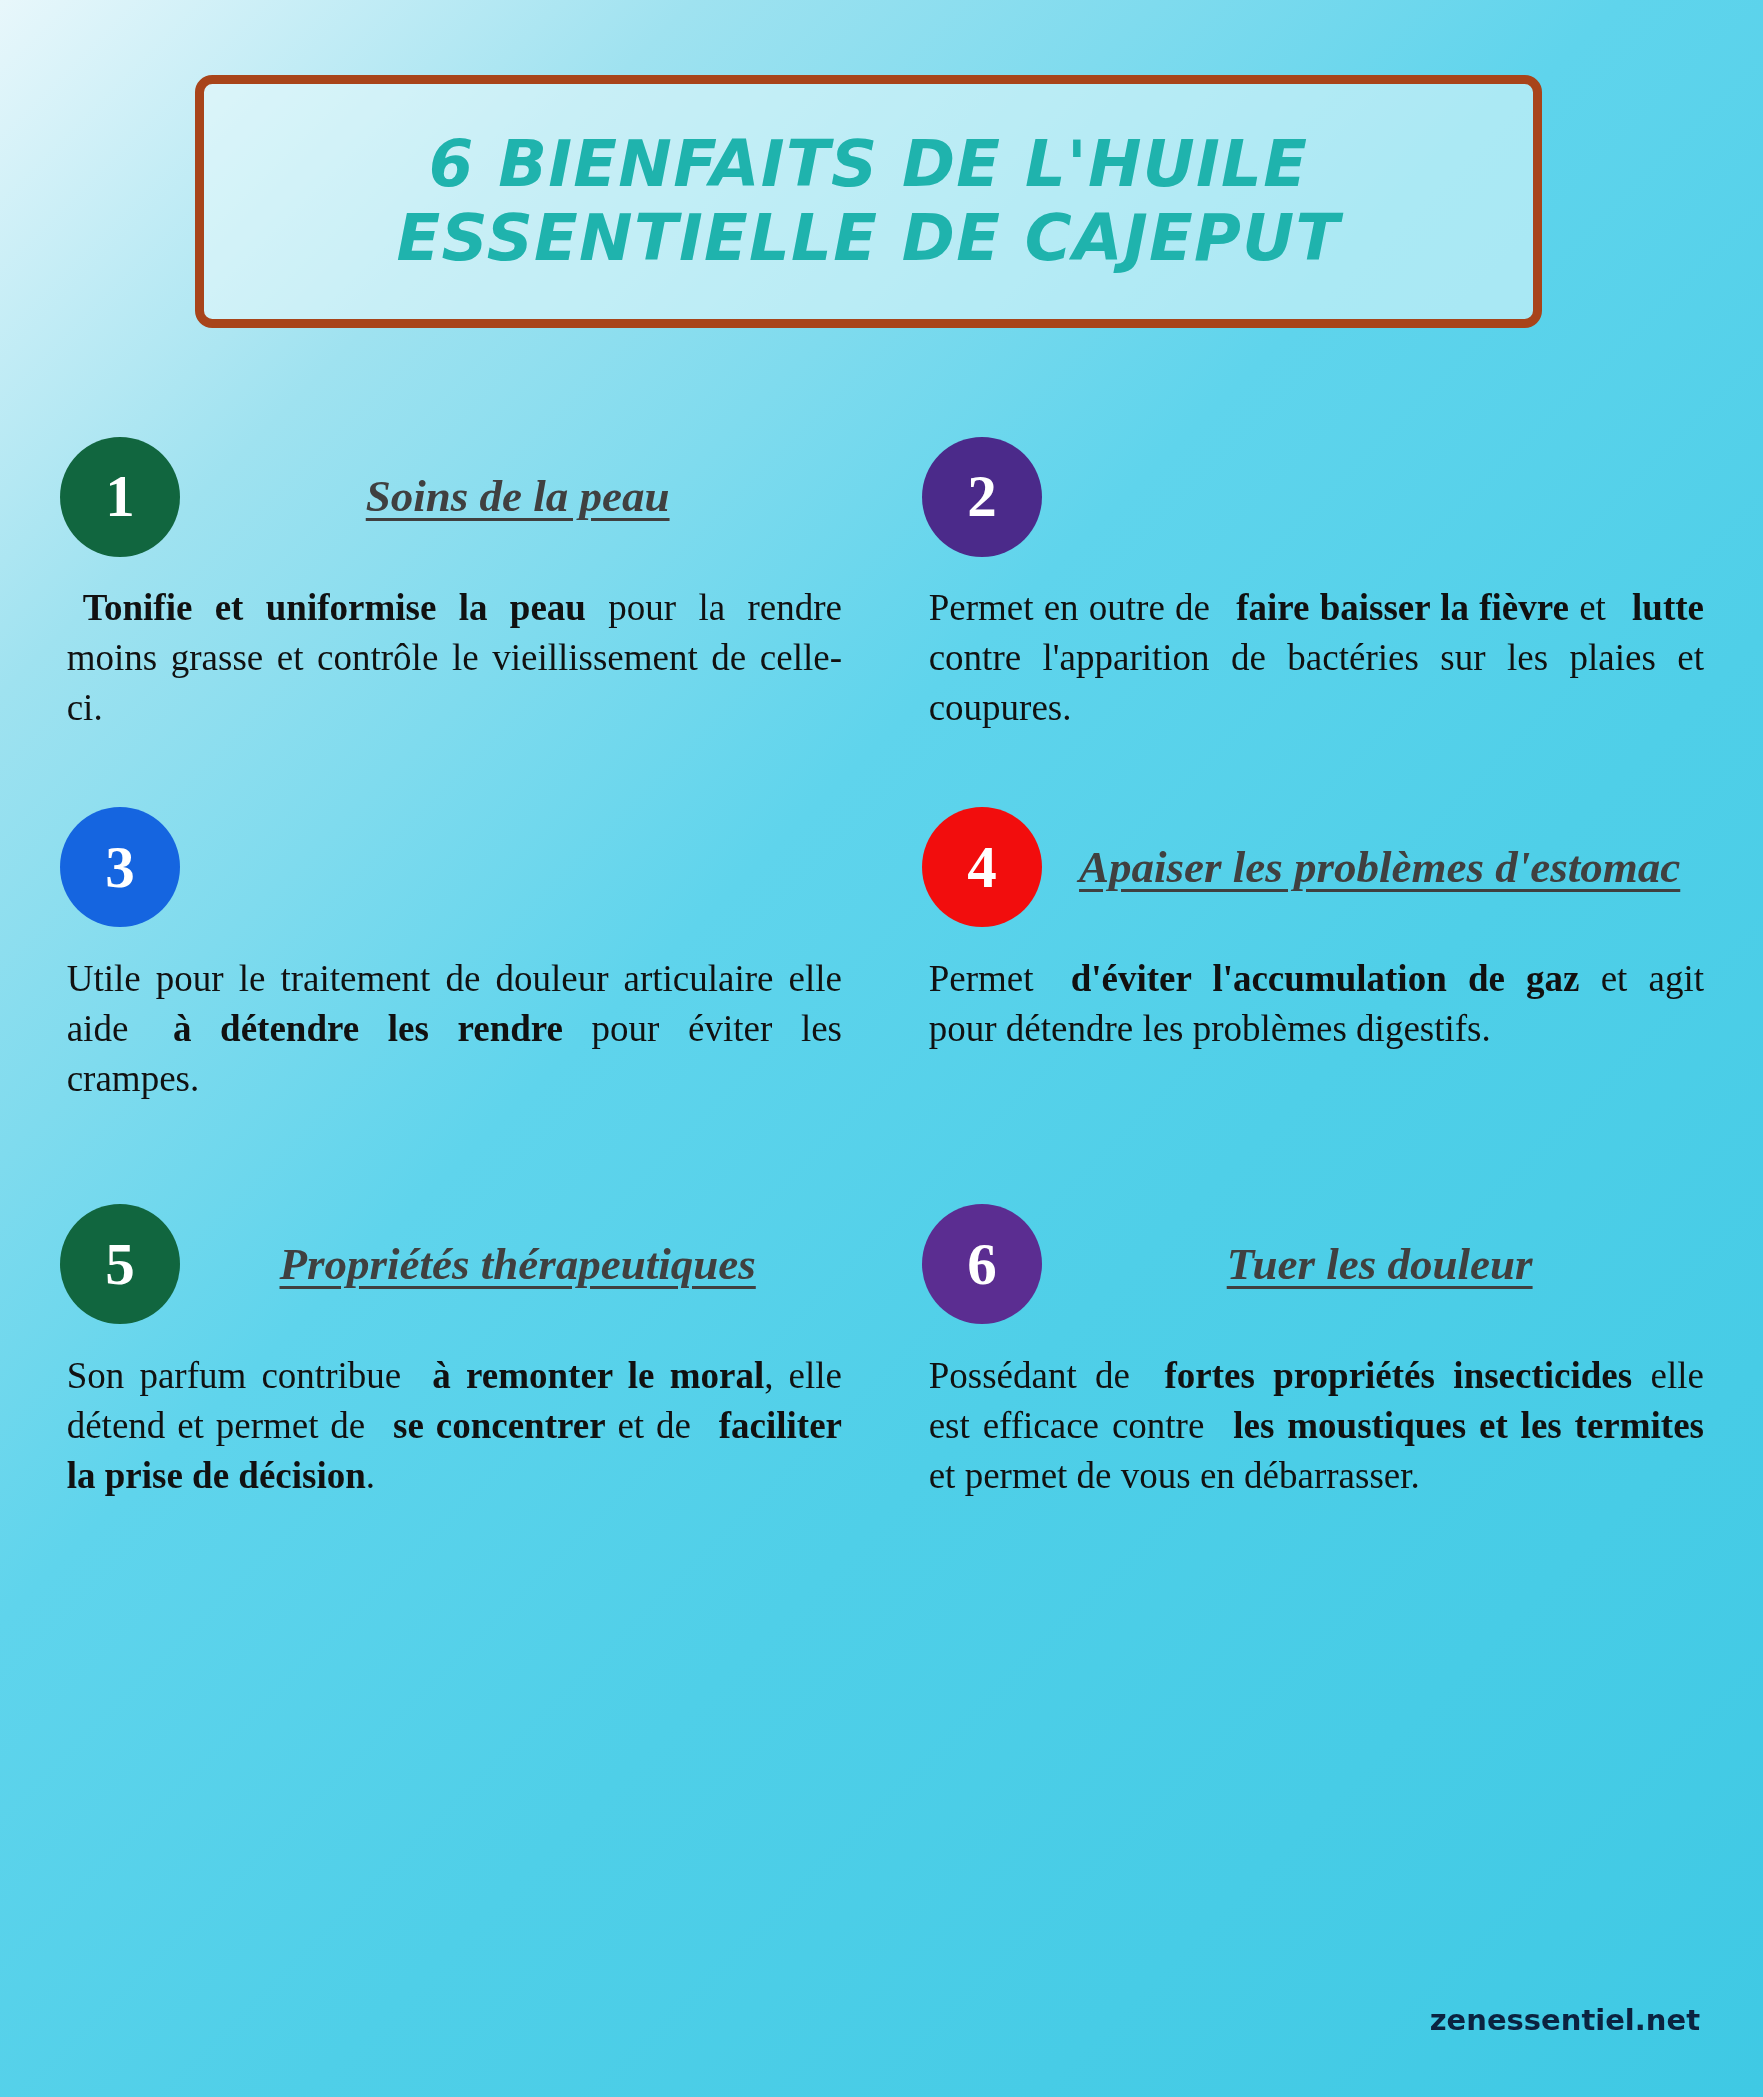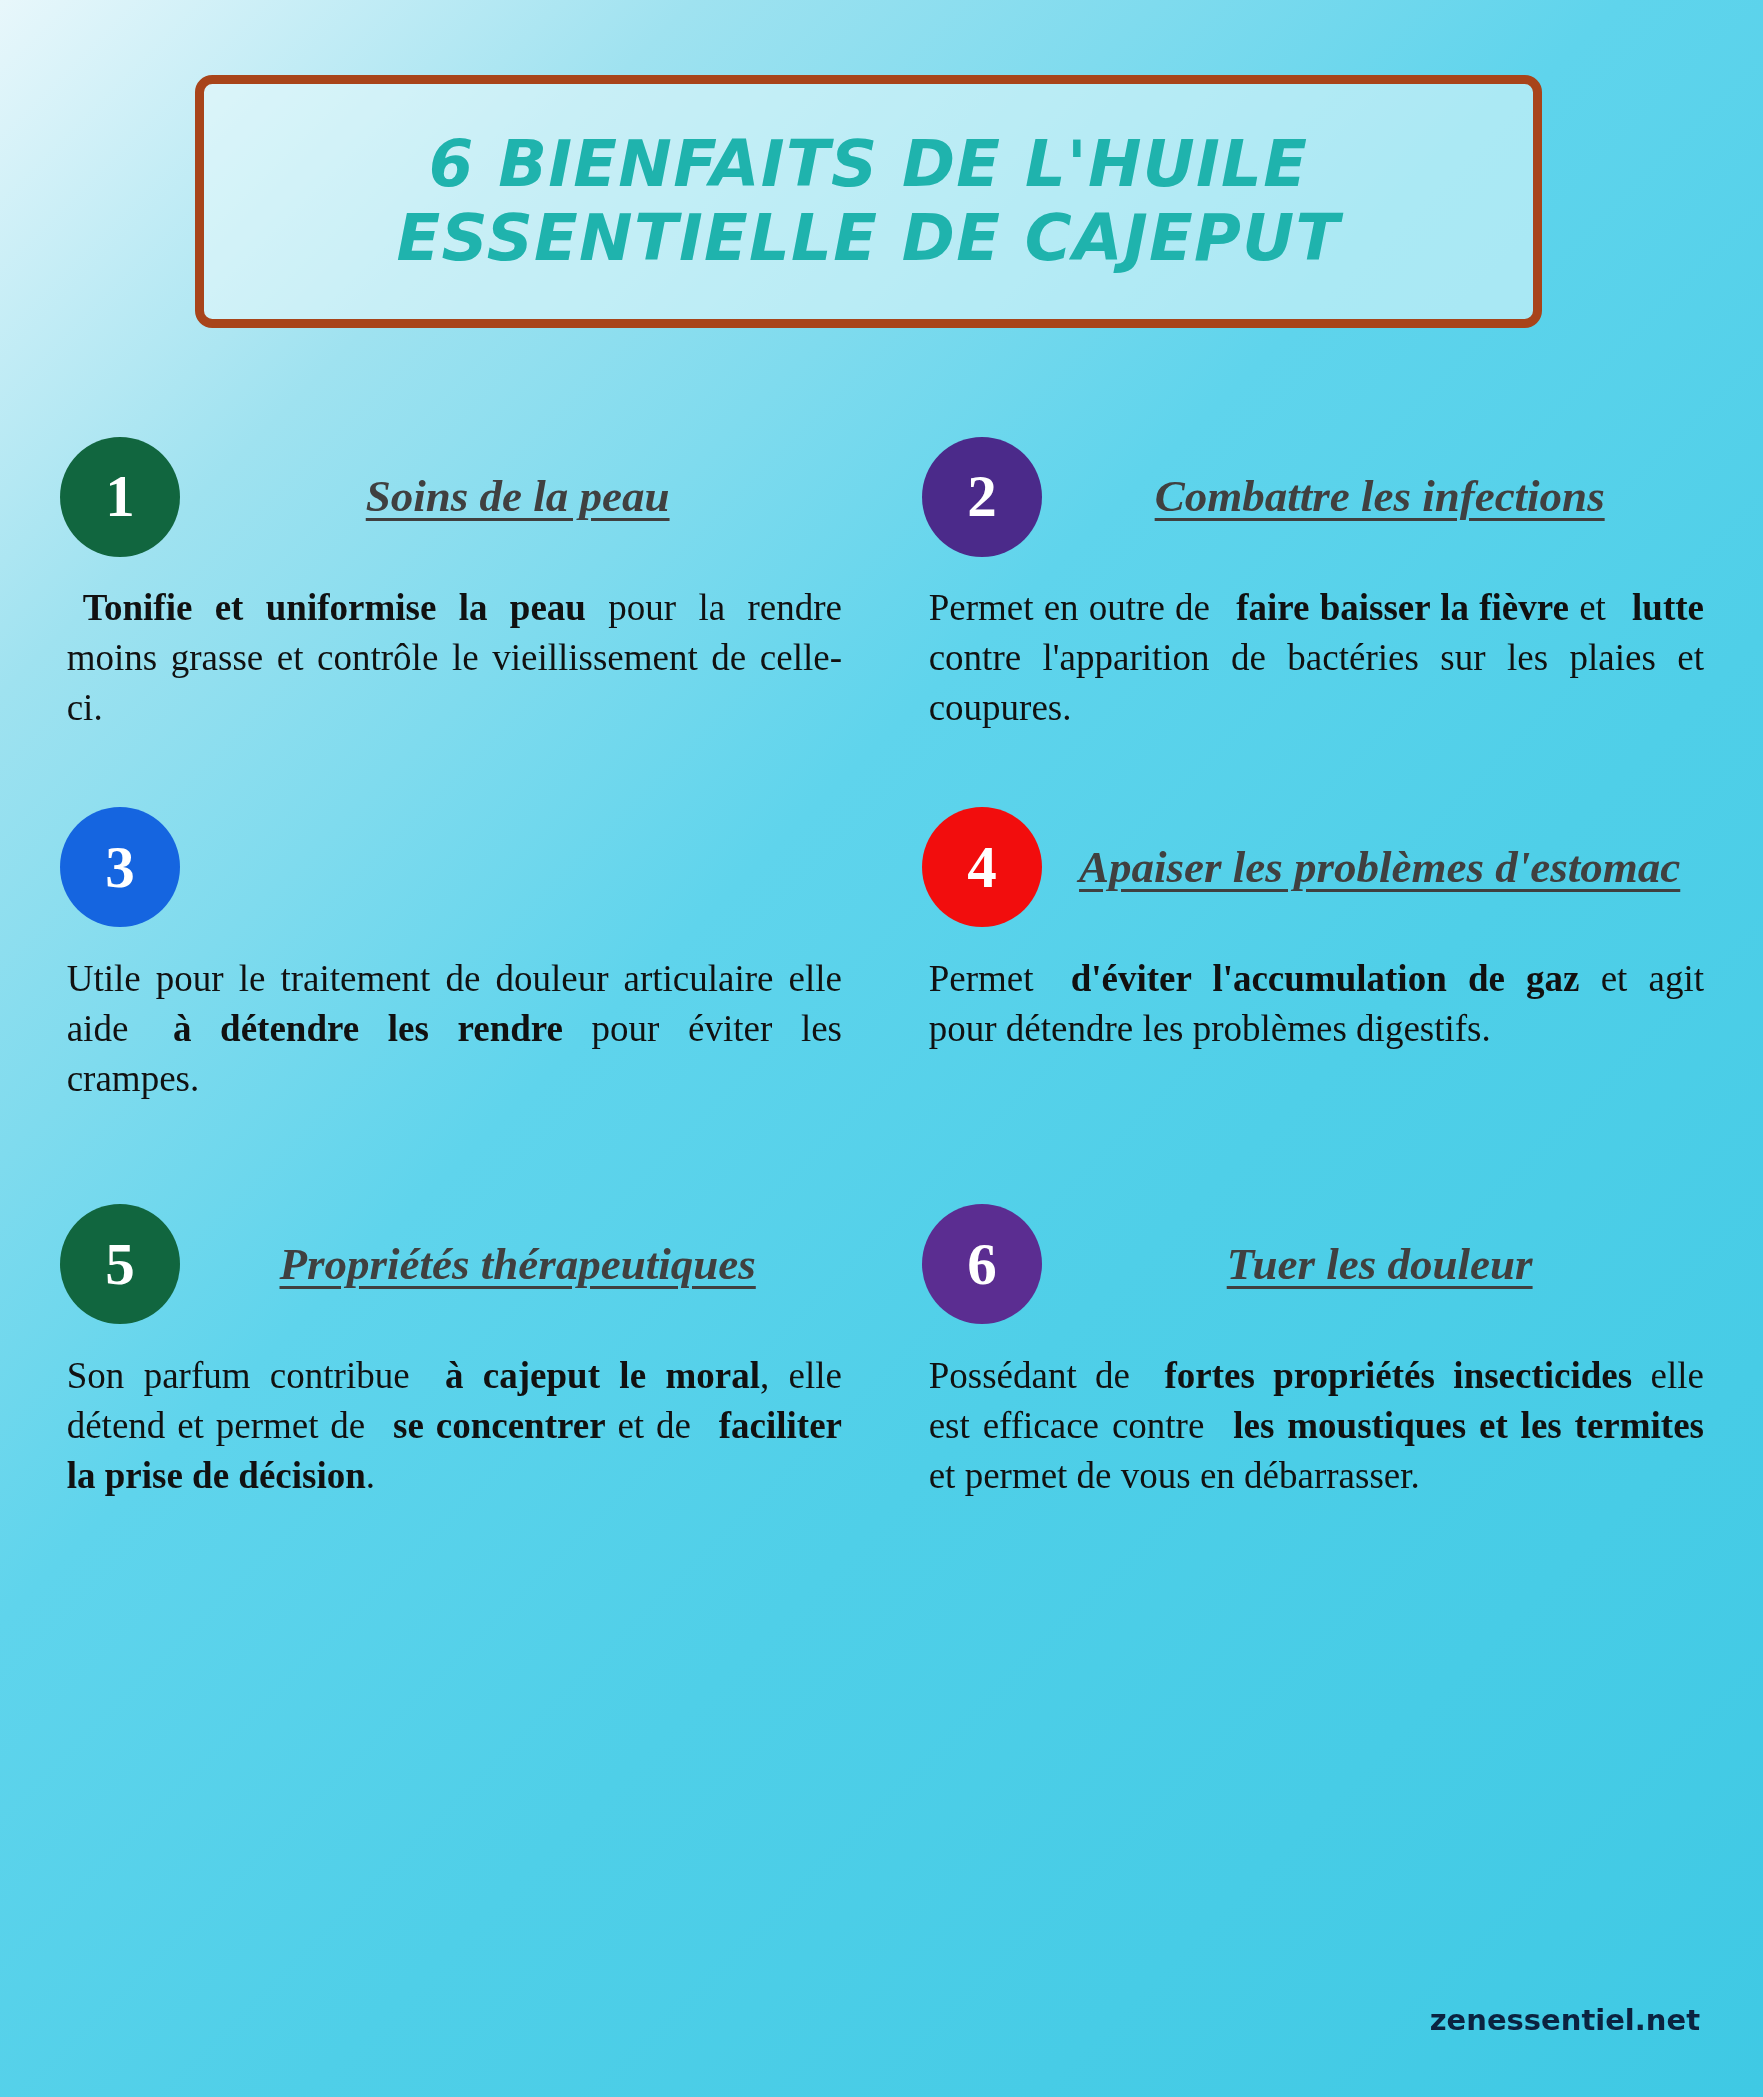--- a/index.html
+++ b/index.html
@@ -142,21 +142,20 @@
     <div class="cell left">
       <div class="head">
         <div class="badge" style="background: rgb(17, 102, 63);">1</div>
         <div class="head-title"><span>Soins de la peau</span></div>
       </div>
       <div class="body-text"><b>Tonifie et uniformise la peau</b> pour la rendre moins grasse et contrôle le vieillissement de celle-ci.</div>
     </div>
     <div class="cell right">
       <div class="head">
         <div class="badge" style="background: rgb(75, 42, 138);">2</div>
-        <div class="head-title"><span>Combattre les infections</span></div>
       </div>
       <div class="body-text">Permet en outre de <b>faire baisser la fièvre</b> et <b>lutte</b> contre l'apparition de bactéries sur les plaies et coupures.</div>
     </div>
   </div>
 
   <div class="spacer-1"></div>
 
   <div class="row r2">
     <div class="cell left">
       <div class="head">
@@ -174,21 +173,21 @@
   </div>
 
   <div class="spacer-2"></div>
 
   <div class="row r3">
     <div class="cell left">
       <div class="head">
         <div class="badge" style="background: rgb(17, 102, 63);">5</div>
         <div class="head-title"><span>Propriétés thérapeutiques </span></div>
       </div>
-      <div class="body-text">Son parfum contribue <b>à cajeput le moral</b>, elle détend et permet de <b>se concentrer</b> et de <b>faciliter la prise de décision</b>.</div>
+      <div class="body-text">Son parfum contribue <b>à remonter le moral</b>, elle détend et permet de <b>se concentrer</b> et de <b>faciliter la prise de décision</b>.</div>
     </div>
     <div class="cell right">
       <div class="head">
         <div class="badge" style="background: rgb(91, 45, 145);">6</div>
         <div class="head-title"><span>Tuer les douleur</span></div>
       </div>
       <div class="body-text">Possédant de <b>fortes propriétés insecticides</b> elle est efficace contre <b>les moustiques et les termites</b> et permet de vous en débarrasser.</div>
     </div>
   </div>
 

